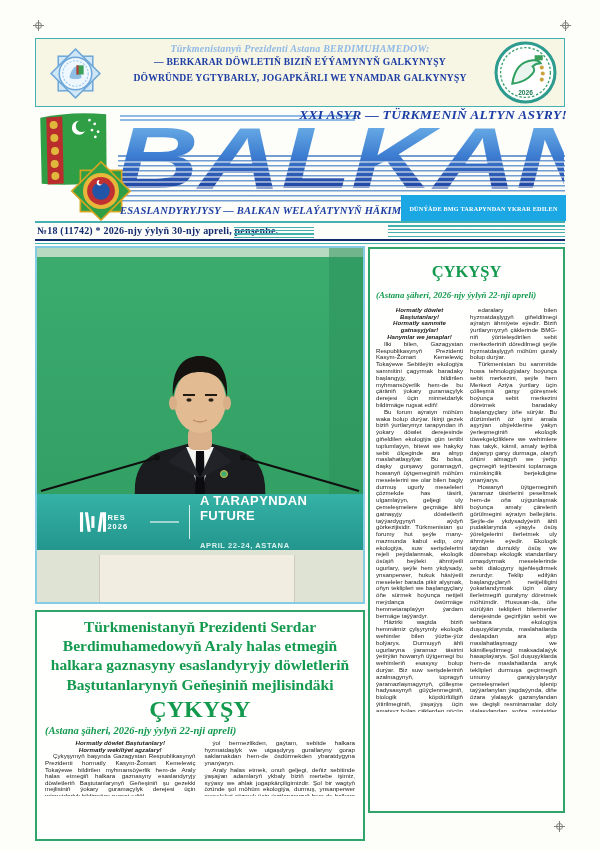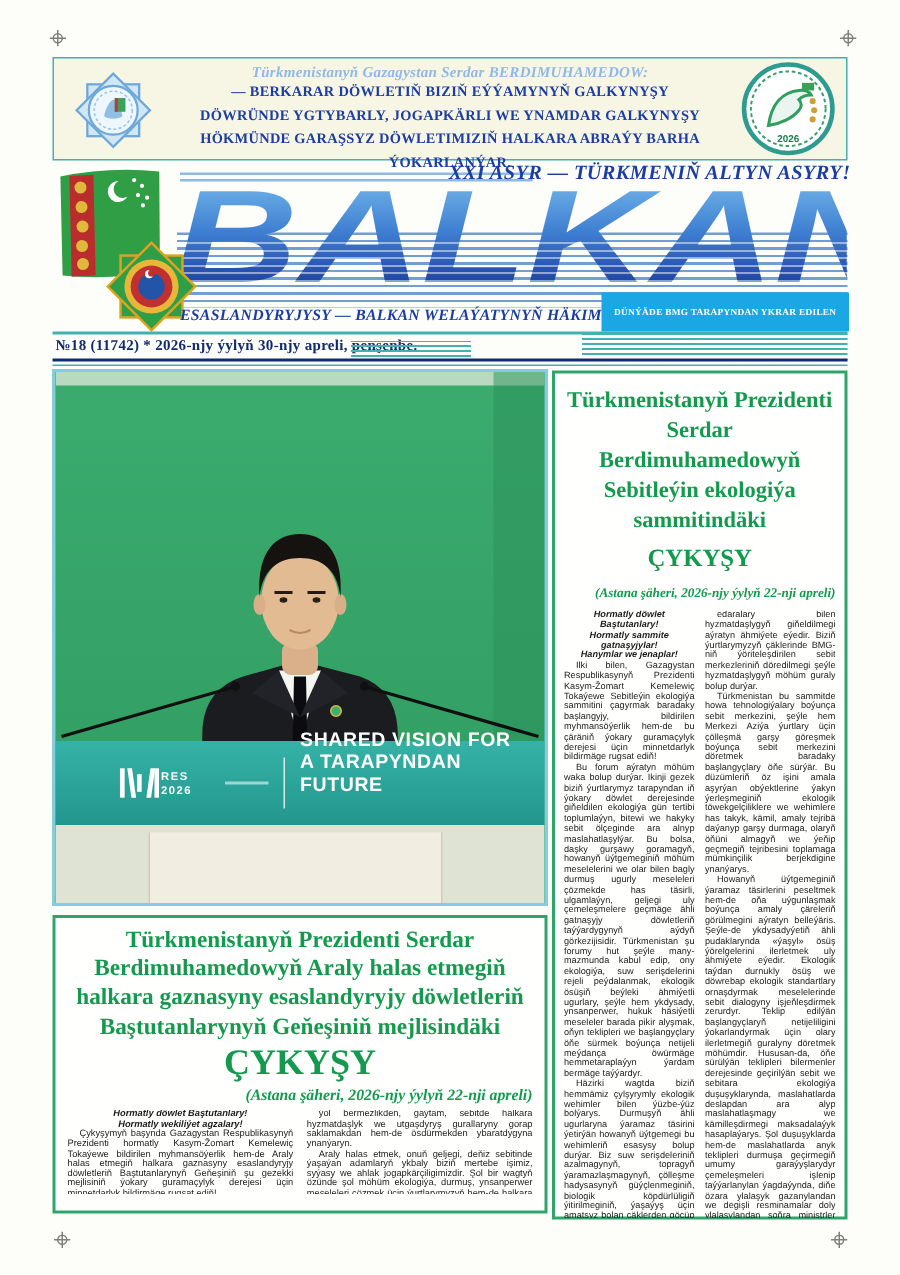--- a/index.html
+++ b/index.html
@@ -64,32 +64,32 @@
   .res-logo-sub{width:30px;height:2px;background:rgba(255,255,255,.55);}
   .banner-divider{width:1px;height:34px;background:rgba(255,255,255,.8);}
   .banner-txt .l1{color:#fff;font-weight:bold;font-size:13px;letter-spacing:.4px;line-height:1.15;}
   .banner-txt .l3{color:#d9f2ef;font-weight:bold;font-size:7.5px;letter-spacing:.6px;margin-top:18px;}
   .podium{position:absolute;left:0;right:0;bottom:0;height:52px;background:#dfe3d4;}
   .podium-front{position:absolute;left:62px;right:68px;top:5px;bottom:0;background:#f1ede0;
     border-left:1px solid #cfcaba;border-right:1px solid #cfcaba;}
 
   
   .art-box{border:2px solid var(--box_border_green);background:#fffffe;}
-  .art-left{left:35px;top:610px;width:330px;height:199px;padding:5px 8px;}
+  .art-left{left:35px;top:610px;width:330px;height:231px;padding:5px 8px;}
   .art-right{left:368px;top:247px;width:197px;height:566px;padding:8px 6px;}
   .g-title{font-family:"Liberation Serif",serif;font-weight:bold;color:var(--title_green);
            text-align:center;}
   .art-left .g-title{font-size:15.5px;line-height:1.24;}
   .art-right .g-title{font-size:15px;line-height:1.34;}
   .cykysy-big{font-family:"Liberation Serif",serif;font-weight:bold;color:var(--title_green);
               text-align:center;font-size:24px;line-height:1.1;margin-top:2px;}
   .cykysy-small{font-family:"Liberation Serif",serif;font-weight:bold;color:var(--title_green);
               text-align:center;font-size:16.5px;line-height:1.2;margin-top:5px;}
   .dateline{font-family:"Liberation Serif",serif;font-weight:bold;font-style:italic;
-            color:var(--title_green);text-align:right;}
+            color:var(--title_green);text-align:left;}
   .art-left .dateline{font-size:10.5px;margin-top:3px;}
   .art-right .dateline{font-size:8.8px;margin-top:8px;}
   .cols{display:flex;overflow:hidden;text-align:justify;color:#1b1b1b;}
   .art-left .cols{gap:9px;margin-top:4px;height:56px;font-size:6.2px;line-height:6.6px;}
   .art-right .cols{gap:7px;margin-top:7px;height:405px;font-size:6.1px;line-height:6.8px;}
   .col{flex:1 1 0;}
   .cols p{margin:0;text-indent:8px;}
   .cols p.salut{text-indent:0;text-align:center;font-weight:bold;font-style:italic;}
 </style>
 </head>
@@ -128,24 +128,23 @@
       <circle cx="31" cy="31" r="29" fill="#ffffff" stroke="#2e9b8f" stroke-width="3"></circle>
       <circle cx="31" cy="31" r="24.5" fill="none" stroke="#3aa06a" stroke-width="1.3" stroke-dasharray="2.4 1.8"></circle>
       <path d="M18 42c2-14 9-22 20-23 4-.4 7 1 8 3-3 0-6 1-8 3 2 2 2 5 0 7-4 5-12 9-20 10z" fill="#e9f5ee" stroke="#2f9e5f" stroke-width="2"></path>
       <rect x="40" y="14" width="8" height="5" fill="#3aa05a"></rect>
       <circle cx="47" cy="26" r="2" fill="#c8a23a"></circle>
       <circle cx="48" cy="32" r="2" fill="#c8a23a"></circle>
       <circle cx="47" cy="38" r="2" fill="#c8a23a"></circle>
       <text x="31" y="53" text-anchor="middle" font-size="6.5" font-weight="bold" fill="#1d7a4f">2026</text>
     </svg>
     <div class="banner-text">
-      <div class="attribution">Türkmenistanyň Gazagystan Serdar BERDIMUHAMEDOW:</div>
+      <div class="attribution">Türkmenistanyň Prezidenti Astana BERDIMUHAMEDOW:</div>
       <div class="quote-line">— BERKARAR DÖWLETIŇ BIZIŇ EÝÝAMYNYŇ GALKYNYŞY</div>
       <div class="quote-line">DÖWRÜNDE YGTYBARLY, JOGAPKÄRLI WE YNAMDAR GALKYNYŞY</div>
-      <div class="quote-line">HÖKMÜNDE GARAŞSYZ DÖWLETIMIZIŇ HALKARA ABRAÝY BARHA ÝOKARLANÝAR.</div>
     </div>
   </div>
 
   <div class="abs slogan-lines"></div>
   <div class="abs slogan">XXI ASYR — TÜRKMENIŇ ALTYN ASYRY!</div>
 
   <svg class="abs" style="left:36px;top:111px;width:76px;height:78px" viewBox="0 0 76 78">
     <g transform="rotate(-3 38 39)">
       <path d="M6 5 Q38 0 72 5 L69 71 Q38 76 4 71 Z" fill="#2f9e45"></path>
       <path d="M12 5 L28 5 L26 72 L10 72 Z" fill="#b92d2d"></path>
@@ -243,21 +242,20 @@
               <rect x="12.6" y="4" width="3.2" height="12"></rect>
               <polygon points="19,20 22.2,20 25,0 21.8,0"></polygon>
               <rect x="24.5" y="0" width="3.2" height="20"></rect>
             </g>
           </svg>
           <div class="res-logo-label">RES 2026</div>
           <div class="res-logo-sub"></div>
         </div>
         <div class="banner-divider"></div>
         <div class="banner-txt">
-          <div class="l1">SHARED VISION FOR</div>
           <div class="l1">A TARAPYNDAN FUTURE</div>
           <div class="l3">APRIL 22-24, ASTANA</div>
         </div>
       </div>
       <div class="podium">
         <div class="podium-front"></div>
       </div>
     </div>
   </div>
 
@@ -279,21 +277,20 @@
         <div>
             <p>ýol bermezlikden, gaýtam, sebitde halkara hyzmatdaşlyk we utgaşdyryş gurallaryny gorap saklamakdan hem-de ösdürmekden ybaratdygyna ynanýaryn.</p>
             <p>Araly halas etmek, onuň geljegi, deňiz sebitinde ýaşaýan adamlaryň ykbaly biziň mertebe işimiz, syýasy we ahlak jogapkärçiligimizdir. Şol bir wagtyň özünde şol möhüm ekologiýa, durmuş, ynsanperwer meseleleri çözmek üçin ýurtlarymyzyň hem-de halkara hyzmatdaşlarymyzyň ykdysady, maliýe, guramaçylyk serişdelerini, diplomatik tagallalaryny birleşdirmek we ulanmak</p>
           </div>
 
       </div>
     </div>
   </div>
 
   <div class="abs art-box art-right">
-    <div class="g-title">Türkmenistanyň Prezidenti Serdar Berdimuhamedowyň Sebitleýin ekologiýa sammitindäki</div>
     <div class="cykysy-small">ÇYKYŞY</div>
     <div class="dateline">(Astana şäheri, 2026-njy ýylyň 22-nji apreli)</div>
     <div class="cols">
       <div class="col">
         <div>
             <p class="salut">Hormatly döwlet Baştutanlary!</p>
             <p class="salut">Hormatly sammite gatnaşyjylar!</p>
             <p class="salut">Hanymlar we jenaplar!</p>
           </div>
         <div>

